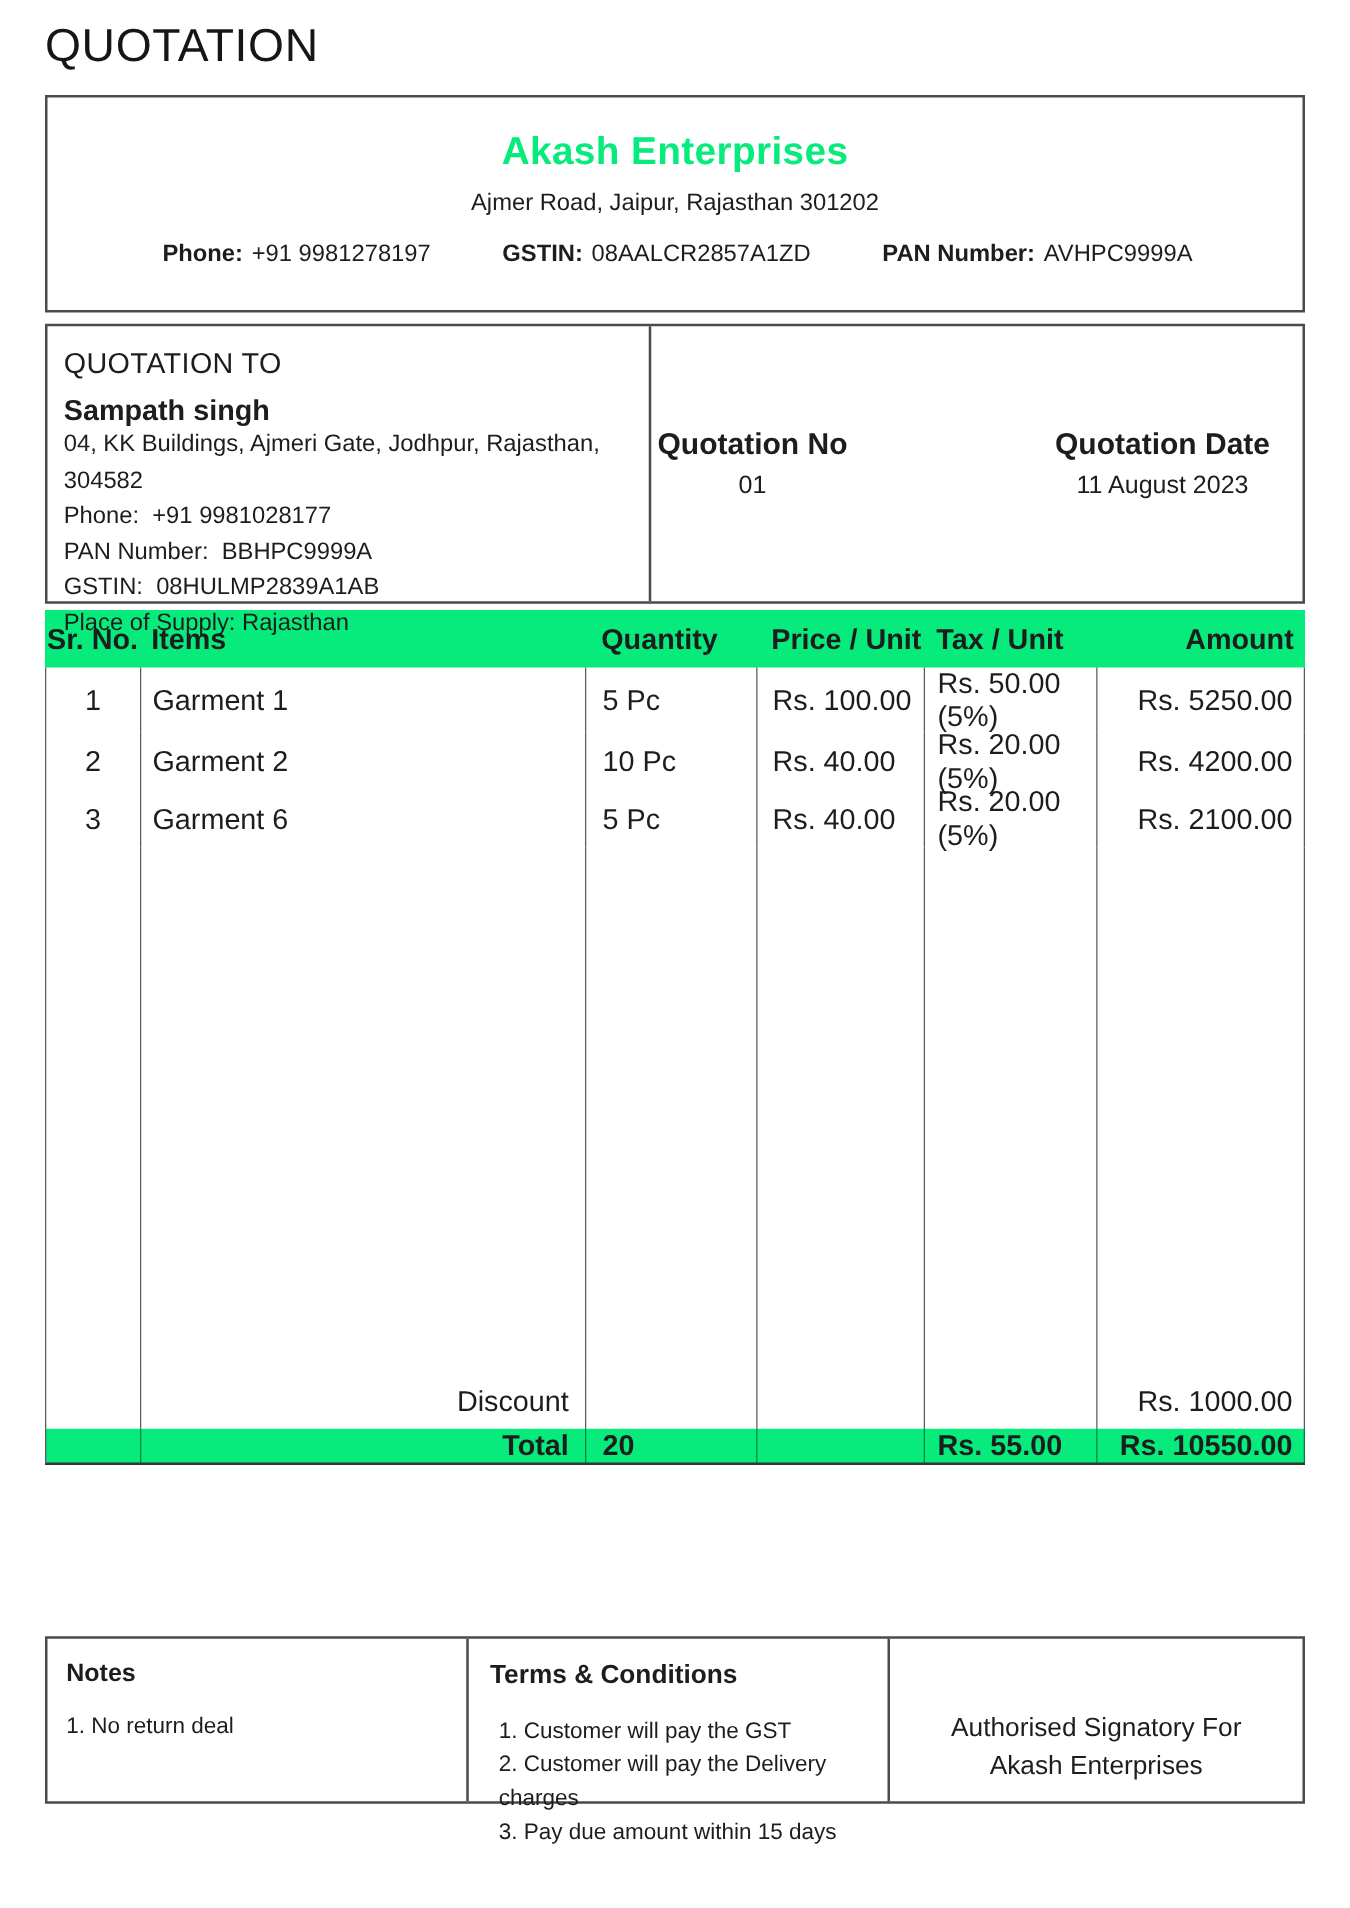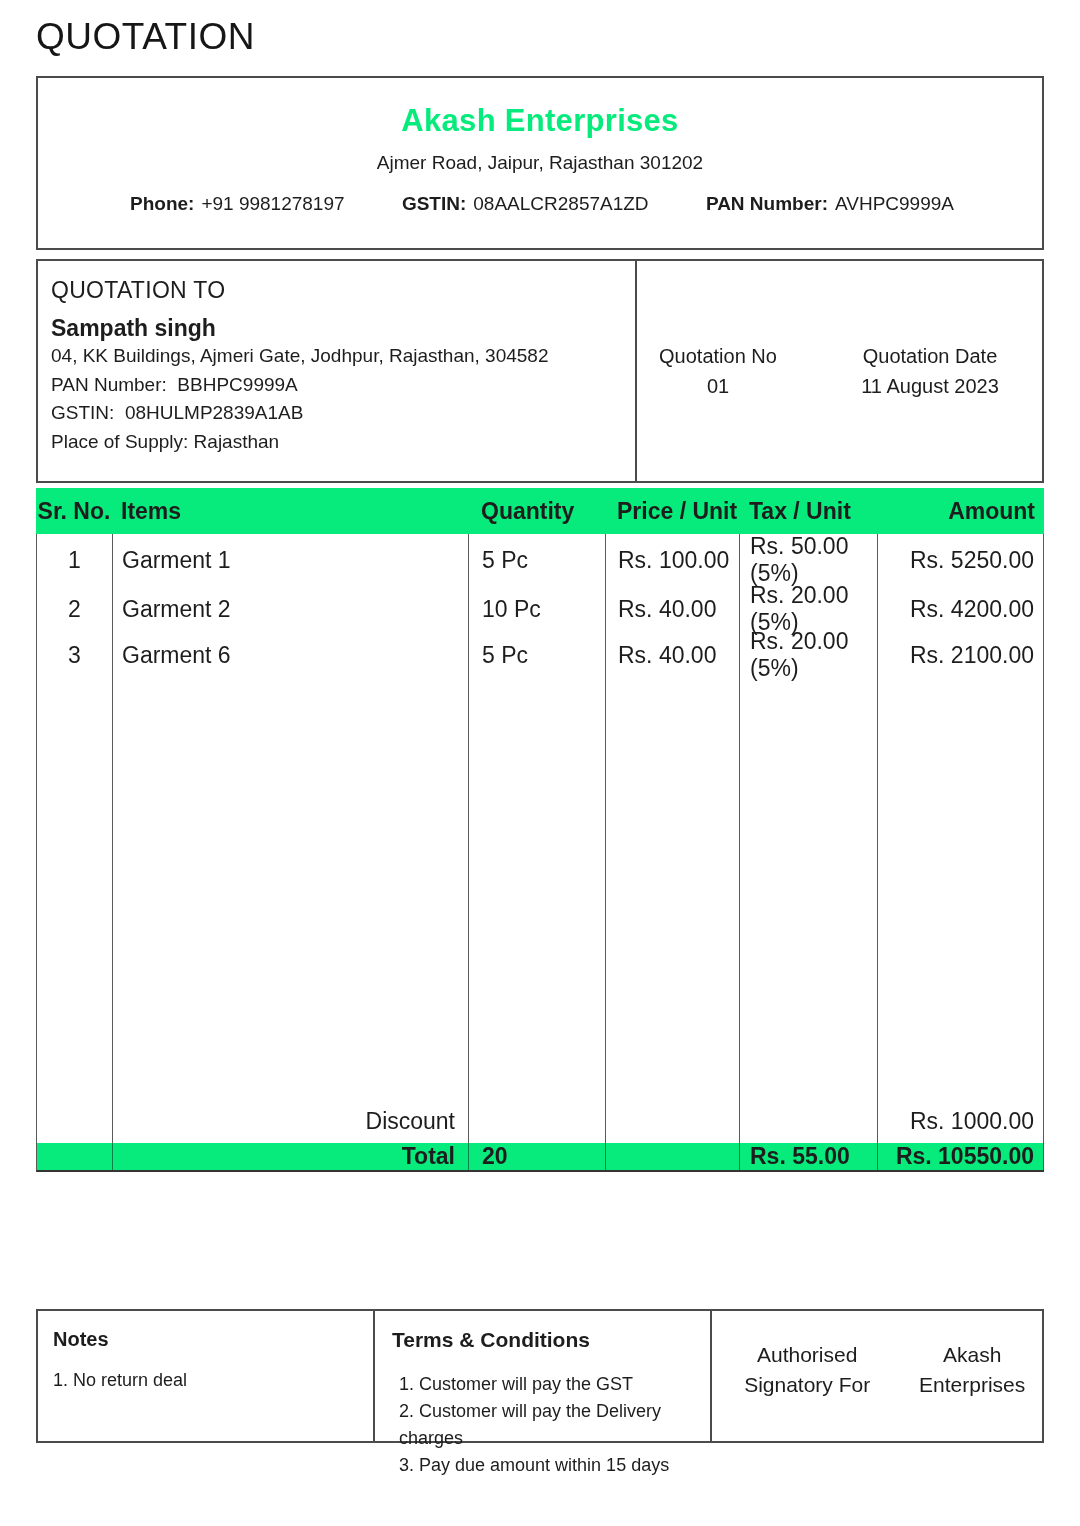--- a/index.html
+++ b/index.html
@@ -40,34 +40,34 @@
   }
   .kv b{font-weight:700;}
   .kv .v{margin-left:7px;}
 
   
   .parties{
     margin-top:9px;border:2px solid var(--border);
     display:flex;height:224px;
   }
   .bill-to{
-    width:599px;border-right:2px solid var(--border);
+    width:483px;border-right:2px solid var(--border);
     padding:16px 10px 0 13px;
   }
   .bill-to-heading{font-size:23px;font-weight:400;letter-spacing:.3px;}
   .customer-name{font-size:23px;font-weight:700;margin-top:11px;}
   .bill-line{font-size:19px;line-height:28.5px;}
   .bill-line:first-of-type{margin-top:7px;}
   .meta{
     flex:1;display:flex;align-items:center;justify-content:space-between;
   }
   .meta-col{text-align:center;}
   .meta-col.no{width:162px;}
   .meta-col.date{width:224px;}
-  .meta-label{font-size:20px;font-weight:400;}
+  .meta-label{font-size:24px;font-weight:700;}
   .meta-value{font-size:20px;margin-top:7px;}
 
   
   .tgrid{display:grid;grid-template-columns:76px 356px 137px 134px 138px 1fr;}
   .items-table{margin-top:5px;}
   .cell{display:flex;align-items:center;font-size:23px;}
   .cell.c-sr{justify-content:center;}
   .cell.c-item{padding-left:9px;}
   .cell.c-qty{padding-left:13px;}
   .cell.c-price{padding-left:12px;}
@@ -97,21 +97,21 @@
     display:flex;height:134px;
   }
   .notes-box{width:337px;border-right:2px solid var(--border);padding:17px 10px 0 15px;}
   .terms-box{width:337px;border-right:2px solid var(--border);padding:17px 8px 0 17px;}
   .box-heading{font-size:20px;font-weight:700;}
   .terms-box .box-heading{font-size:21px;}
   .note-item{font-size:18px;margin-top:19px;}
   .terms-list{margin-top:19px;}
   .terms-item{font-size:18px;line-height:27px;padding-left:7px;}
   .signatory-box{
-    flex:1;display:flex;flex-direction:row;justify-content:flex-end;
+    flex:1;display:flex;flex-direction:column;justify-content:flex-end;
     align-items:center;padding-bottom:13px;
   }
   .sig-line{font-size:21px;line-height:30px;text-align:center;}
 </style>
 </head>
 <body>
 
 <div class="page">
 
   <div class="doc-title">QUOTATION</div>
@@ -131,20 +131,23 @@
       </span>
     </div>
   </div>
 
   <div class="parties">
     <div class="bill-to">
       <div class="bill-to-heading">QUOTATION TO</div>
       <div class="customer-name">Sampath singh</div>
       <div class="bill-line">04, KK Buildings, Ajmeri Gate, Jodhpur, Rajasthan, 304582</div>
       <div class="bill-line">
+        <span>Phone:</span>&nbsp;&nbsp;<span>+91 9981028177</span>
+      </div>
+      <div class="bill-line">
         <span>PAN Number:</span>&nbsp;&nbsp;<span>BBHPC9999A</span>
       </div>
       <div class="bill-line">
         <span>GSTIN:</span>&nbsp;&nbsp;<span>08HULMP2839A1AB</span>
       </div>
       <div class="bill-line">
         <span>Place of Supply:</span>&nbsp;<span>Rajasthan</span>
       </div>
     </div>
     <div class="meta">

